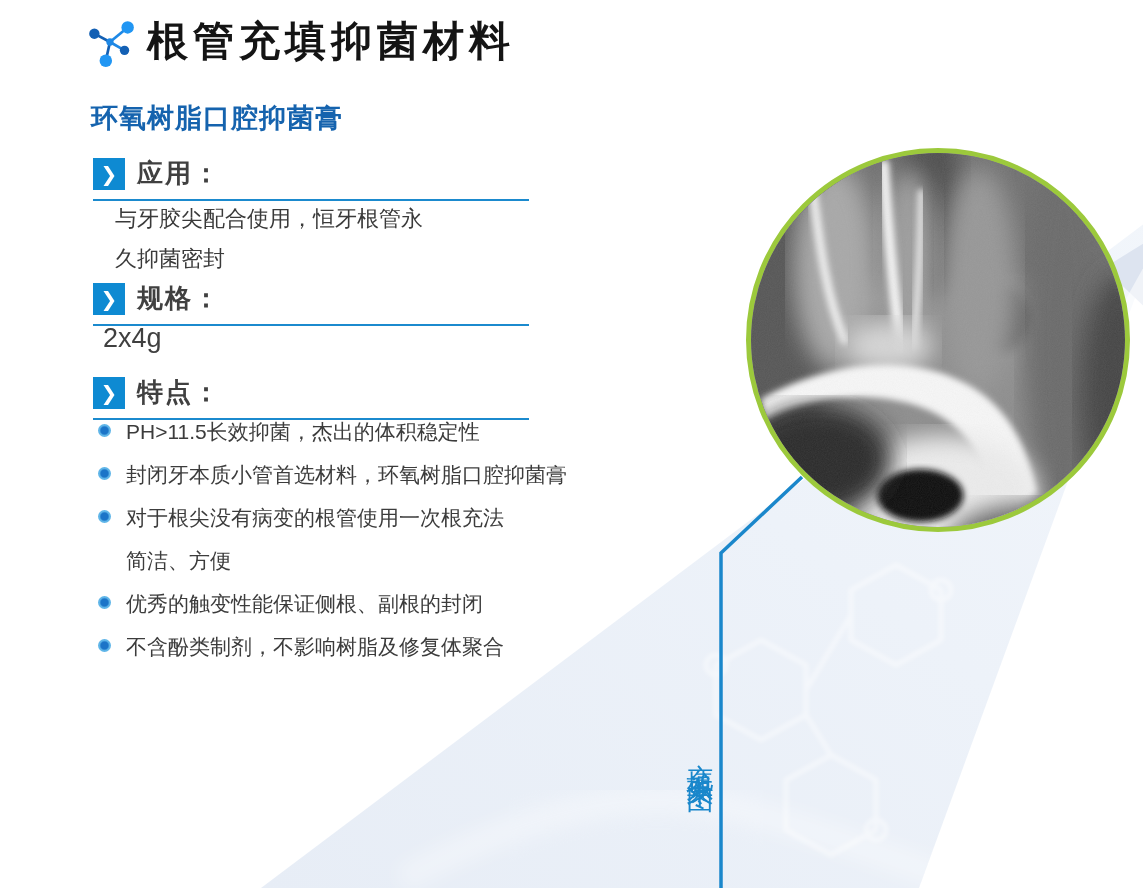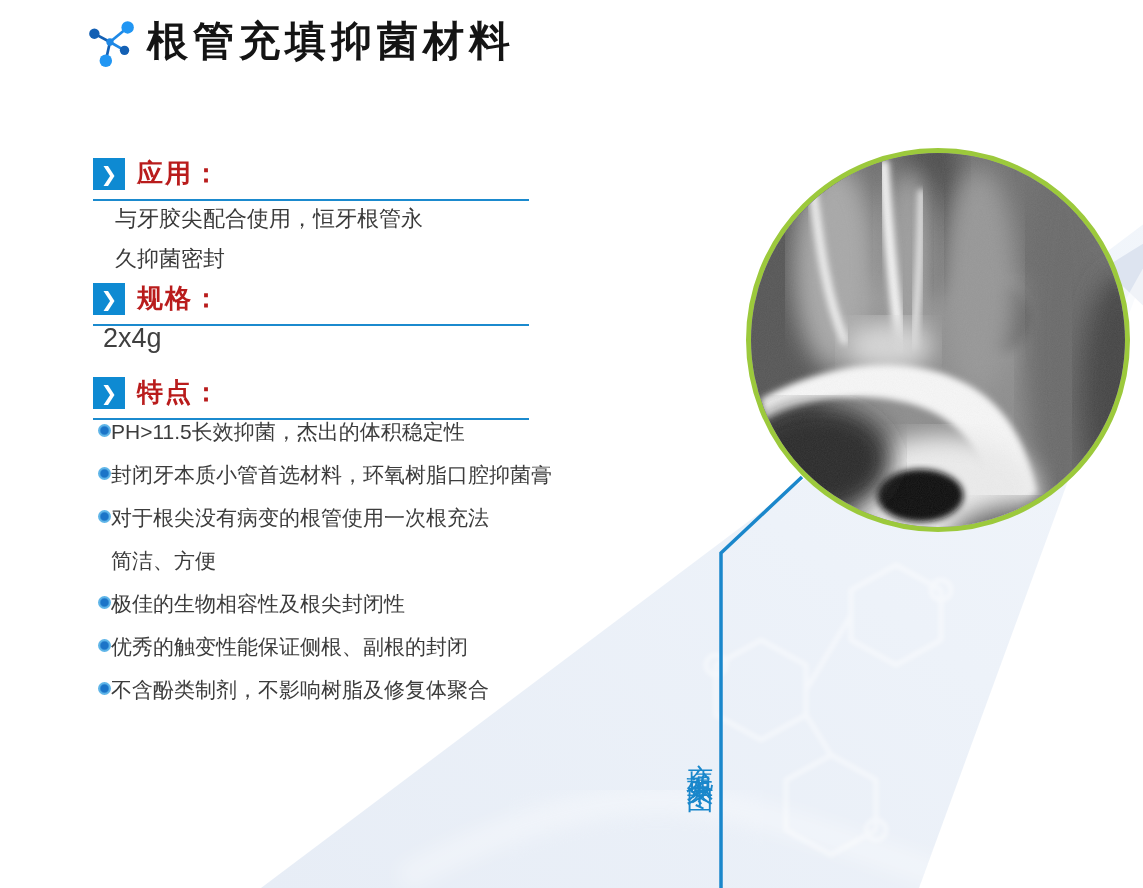--- a/index.html
+++ b/index.html
@@ -15,31 +15,31 @@
   .page-title { font-size:41px; font-weight:900; color:#141414; letter-spacing:5px; white-space:nowrap; }
   .subtitle { position:absolute; left:50px; top:100px; font-size:27px; font-weight:800;
     color:#1563ae; letter-spacing:1px; z-index:3; white-space:nowrap; }
 
   
   .section { position:absolute; left:52px; z-index:3; }
   .sec-head { display:flex; align-items:center; gap:12px; width:436px;
     border-bottom:2px solid #1b8ace; padding-bottom:8px; }
   .chev { width:32px; height:32px; background:#0e8ad2; color:#ffffff; display:flex;
     align-items:center; justify-content:center; font-size:20px; font-weight:900; line-height:1; }
-  .sec-label { font-size:26px; font-weight:800; color:#b91c1c; letter-spacing:2px; white-space:nowrap; }
+  .sec-label { font-size:26px; font-weight:800; color:#404040; letter-spacing:2px; white-space:nowrap; }
   #sec-application { top:156px; }
   #sec-spec { top:281px; }
   #sec-features { top:375px; }
 
   .app-body { position:absolute; left:74px; top:199px; width:322px; font-size:22px;
     color:#3a3a3a; line-height:40px; z-index:3; }
   .spec-value { position:absolute; left:62px; top:323px; font-size:27px; color:#404040; z-index:3; }
 
   .features-list { position:absolute; left:57px; top:420px; width:530px; z-index:3; }
-  .feature-item { display:flex; align-items:flex-start; gap:0; margin-bottom:20px;
+  .feature-item { display:flex; align-items:flex-start; gap:15px; margin-bottom:20px;
     font-size:21px; color:#3c3c3c; line-height:23px; }
   .dot { flex:0 0 13px; width:13px; height:13px; border-radius:50%; margin-top:4px;
     background:radial-gradient(circle at 50% 50%, #1b74c8 0 38%, #5fb5e8 55% 100%); }
   .feature-item.no-bullet .dot { visibility:hidden; }
 
   
   .xray-circle { position:absolute; left:705px; top:148px; width:384px; height:384px;
     border-radius:50%; border:5px solid #9cc93c; box-sizing:border-box; overflow:hidden;
     background:#8d8d8d; z-index:2; }
   .xray-circle svg { display:block; width:100%; height:100%; }
@@ -101,20 +101,21 @@
       <line x1="24" y1="25" x2="20" y2="43" stroke="#1360b4" stroke-width="2.6"></line>
       <line x1="24" y1="25" x2="38" y2="33" stroke="#1e88e5" stroke-width="2.6"></line>
       <circle cx="41" cy="11" r="6" fill="#2196f3"></circle>
       <circle cx="9" cy="17" r="5" fill="#1360b4"></circle>
       <circle cx="20" cy="43" r="6" fill="#2196f3"></circle>
       <circle cx="38" cy="33" r="4.5" fill="#1360b4"></circle>
       <circle cx="24" cy="25" r="3.5" fill="#1e88e5"></circle>
     </svg>
     <div class="page-title">根管充填抑菌材料</div>
   </div>
+  <div class="subtitle">环氧树脂口腔抑菌膏</div>
 
   <div class="section" id="sec-application">
     <div class="sec-head">
       <span class="chev">❯</span>
       <span class="sec-label">应用：</span>
     </div>
   </div>
   <div class="app-body">与牙胶尖配合使用，恒牙根管永久抑菌密封</div>
 
   <div class="section" id="sec-spec">
@@ -142,24 +143,20 @@
         <span class="dot"></span>
         <span class="feature-text">封闭牙本质小管首选材料，环氧树脂口腔抑菌膏</span>
       </div>
       <div class="feature-item">
         <span class="dot"></span>
         <span class="feature-text">对于根尖没有病变的根管使用一次根充法</span>
       </div>
       <div class="feature-item no-bullet">
         <span class="dot"></span>
         <span class="feature-text">简洁、方便</span>
-      </div>
-      <div class="feature-item">
-        <span class="dot"></span>
-        <span class="feature-text">极佳的生物相容性及根尖封闭性</span>
       </div>
       <div class="feature-item">
         <span class="dot"></span>
         <span class="feature-text">优秀的触变性能保证侧根、副根的封闭</span>
       </div>
       <div class="feature-item">
         <span class="dot"></span>
         <span class="feature-text">不含酚类制剂，不影响树脂及修复体聚合</span>
       </div>
     </div>

